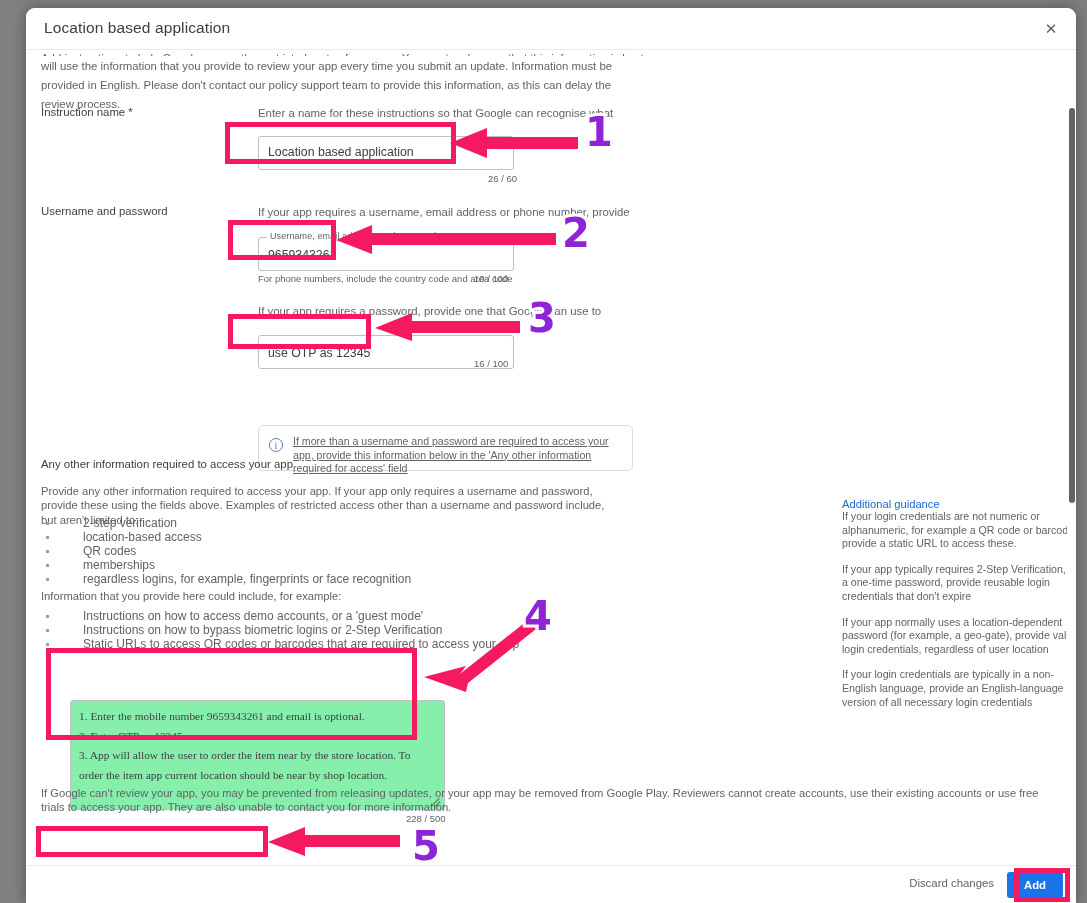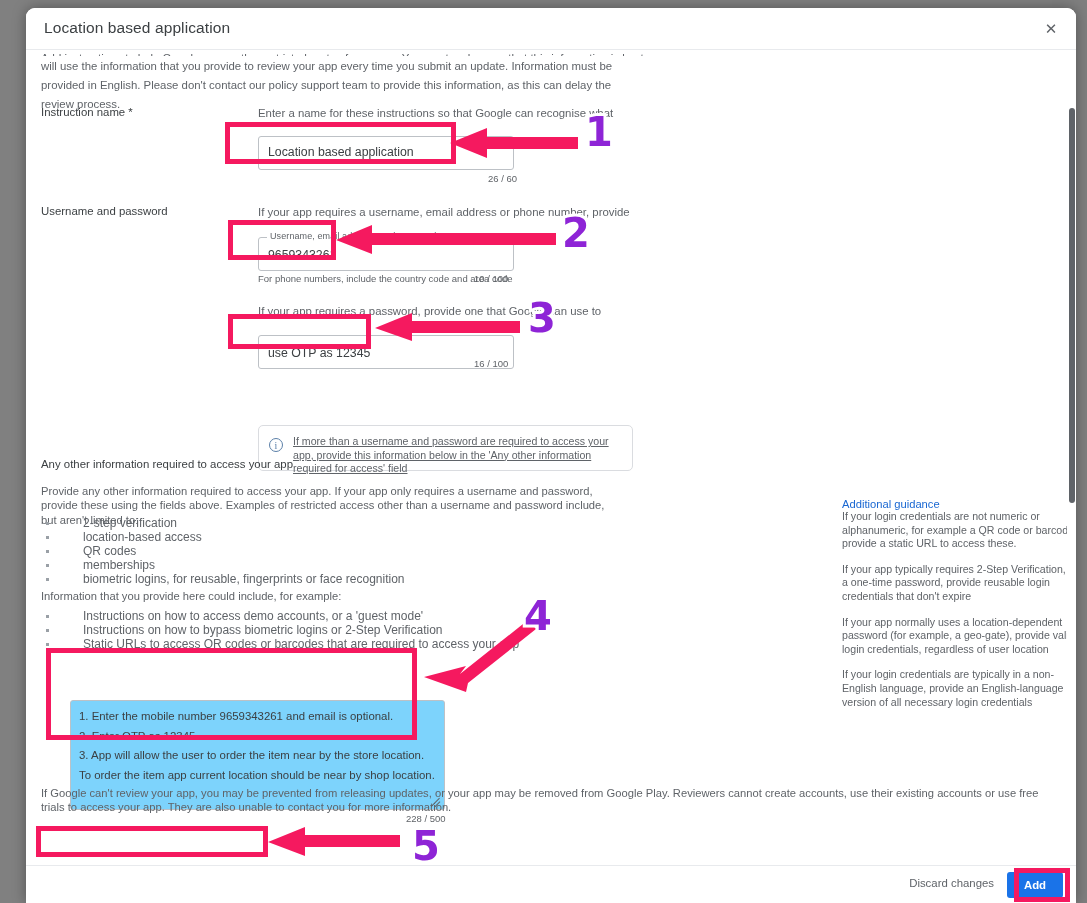--- a/index.html
+++ b/index.html
@@ -149,21 +149,22 @@
     background: #9aa0a6;
   }
 
   
   .ta-wrap {
     position: absolute;
     left: 44px; top: 650px;
     width: 375px; height: 110px;
     border: 1px solid #bdc1c6;
     border-radius: 3px;
-    background: #7dd3fc;
+    background: #86efac;
+    font-family: Liberation Serif, serif;
   }
   .ta-wrap .tv {
     position: absolute; left: 8px; top: 6px;
     width: 356px;
     font-size: 11.4px; line-height: 19.5px; color: #3c4043;
   }
   .resizer {
     position: absolute; right: 2px; bottom: 2px;
     width: 11px; height: 11px;
     overflow: hidden;
@@ -285,21 +286,21 @@
           <div class="ctext">If more than a username and password are required to access your app, provide this information below in the 'Any other information required for access' field</div>
         </div>
 
         <div class="label-col" style="left:15px; top:408px;">Any other information required to access your app</div>
         <div class="blurb" style="left:15px; top:434px;">Provide any other information required to access your app. If your app only requires a username and password, provide these using the fields above. Examples of restricted access other than a username and password include, but aren't limited to:</div>
         <ul class="bl" id="bullets1" style="left:15px; top:466px;">
             <li>2-step verification</li>
             <li>location-based access</li>
             <li>QR codes</li>
             <li>memberships</li>
-            <li>biometric logins, for reusable, fingerprints or face recognition</li>
+            <li>regardless logins, for example, fingerprints or face recognition</li>
           </ul>
 
         <div class="blurb" style="left:15px; top:539px;">Information that you provide here could include, for example:</div>
         <ul class="bl" id="bullets2" style="left:15px; top:559px;">
             <li>Instructions on how to access demo accounts, or a 'guest mode'</li>
             <li>Instructions on how to bypass biometric logins or 2-Step Verification</li>
             <li>Static URLs to access QR codes or barcodes that are required to access your app</li>
           </ul>
 
         <div class="ta-wrap">

